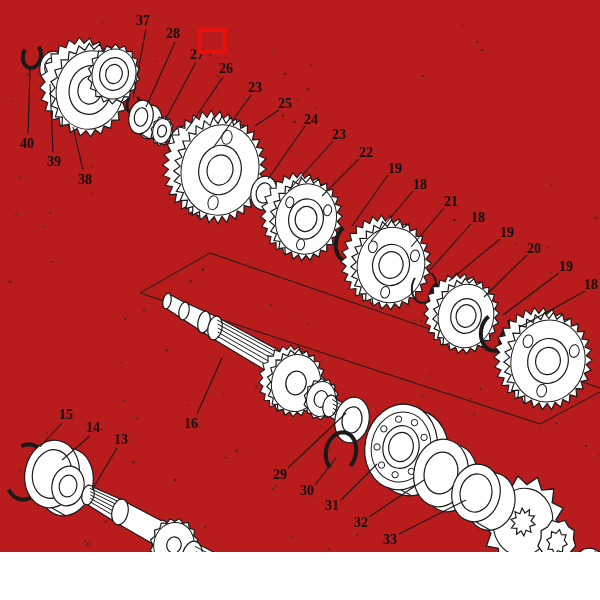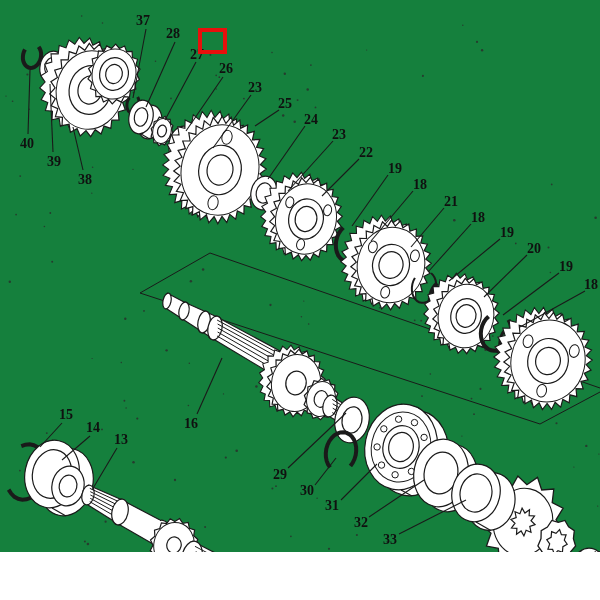--- a/index.html
+++ b/index.html
@@ -1,16 +1,16 @@
 <!DOCTYPE html>
 <html><head>
 <meta charset="utf-8">
 <style>
   html,body{margin:0;padding:0;background:#ffffff;}
-  .stage{position:relative;width:600px;height:552px;background:#15803d;overflow:hidden;
+  .stage{position:relative;width:600px;height:552px;background:#b91c1c;overflow:hidden;
          font-family:"Liberation Serif", serif;}
   svg{position:absolute;left:0;top:0;}
   .annotation-box{position:absolute;box-sizing:border-box;background:transparent;}
   text.plabel{font-family:"Liberation Serif", serif;font-weight:bold;}
 </style>
 </head>
 <body>
 
 <div class="stage">
   <svg id="diagram" width="600" height="600" viewBox="0 0 600 600">

